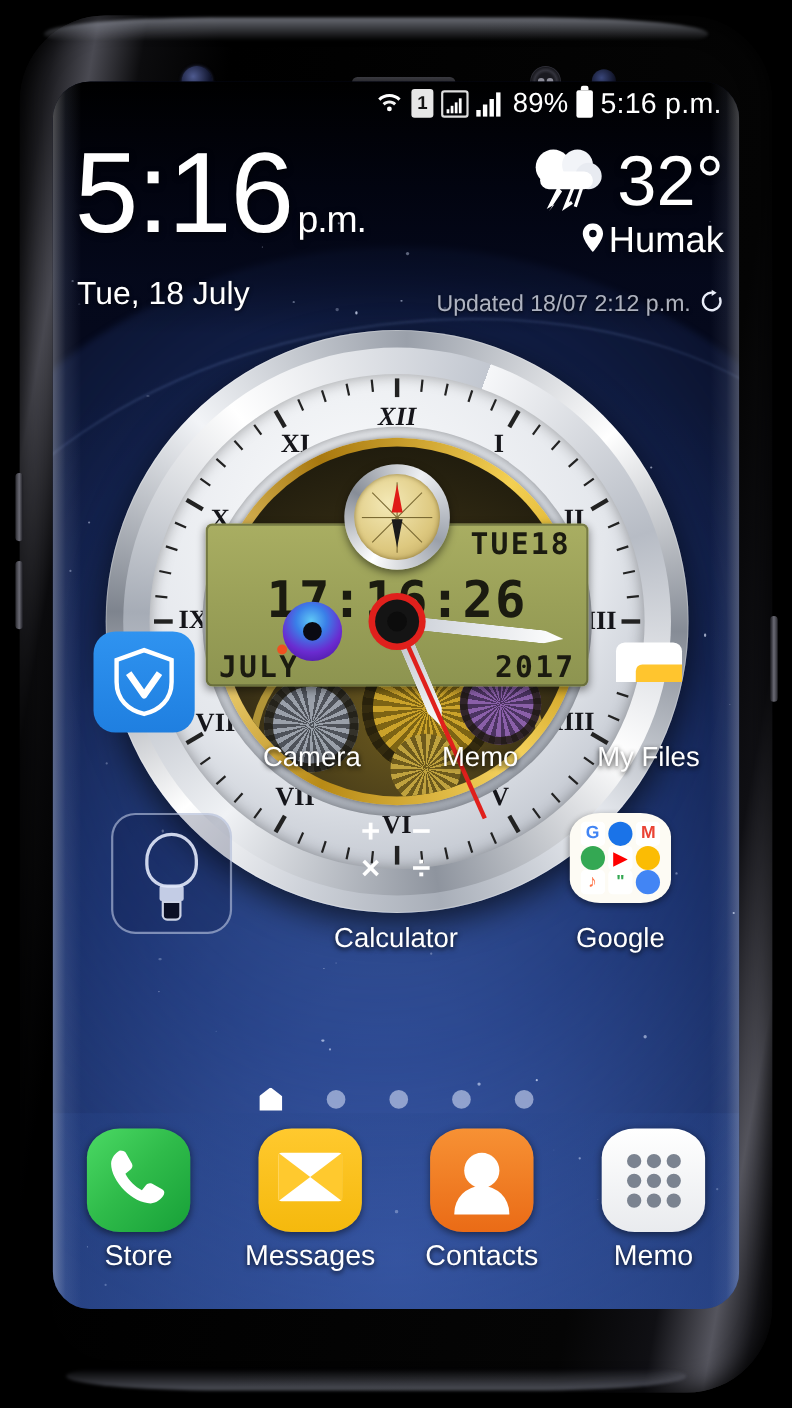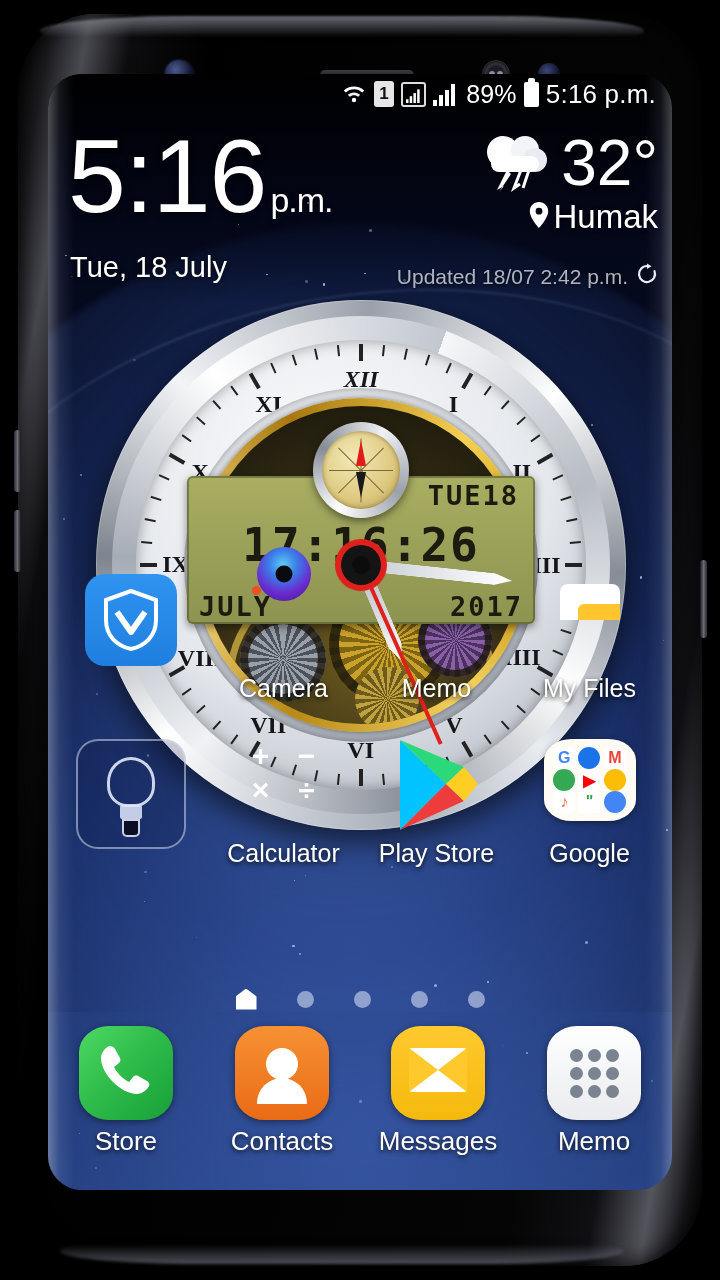--- a/index.html
+++ b/index.html
@@ -456,21 +456,21 @@
           <span>
             <svg width="20" height="26" viewBox="0 0 20 26">
                 <path d="M10 0C4.9 0 .8 4.1.8 9.2 .8 16 10 26 10 26s9.2-10 9.2-16.8C19.2 4.1 15.1 0 10 0zm0 12.6a3.4 3.4 0 110-6.8 3.4 3.4 0 010 6.8z" fill="#fff"></path>
               </svg>
           </span>
           <span>Humak</span>
         </div>
       </div>
 
       <div class="w-updated">
-        <span>Updated 18/07 2:42 p.m.</span>
+        <span>Updated 18/07 2:12 p.m.</span>
         <span>
           <svg width="22" height="22" viewBox="0 0 22 22">
             <path d="M11 3a8 8 0 107.5 5.2" stroke="#e9edf8" stroke-width="2.2" fill="none" stroke-linecap="round"></path>
             <path d="M11 0.5 L11 6 L15.5 3.2 Z" fill="#e9edf8"></path>
           </svg>
         </span>
       </div>
     </div>
 
     <div id="clock-widget">
@@ -665,31 +665,20 @@
                 <span>+</span>
                 <span>−</span>
                 <span>×</span>
                 <span>÷</span>
               </div>
             </div>
           </div>
           <div class="app-label">Calculator</div>
         </div>
 
-        <div class="app">
-          <div class="app-icon ic-play">
-            <svg class="play-tri" width="86" height="94" viewBox="0 0 86 94">
-              <path d="M6 2 L52 46 L6 92 Z" fill="#00c3ff"></path>
-              <path d="M6 2 L52 46 L70 29 Z" fill="#2bd97a"></path>
-              <path d="M6 92 L52 46 L70 63 Z" fill="#ee3b3b"></path>
-              <path d="M70 29 L84 46 L70 63 L52 46 Z" fill="#ffce25"></path>
-            </svg>
-          </div>
-          <div class="app-label">Play Store</div>
-        </div>
 
         <div class="app">
           <div class="app-icon">
             <div class="ic-gfolder" id="gfolder" style="position:relative;">
                 <div class="gmini" style="color: rgb(66, 133, 244); background: rgb(255, 255, 255); border-radius: 4px;">G</div>
                 <div class="gmini" style="color: rgb(26, 115, 232); background: rgb(26, 115, 232); border-radius: 50%;"></div>
                 <div class="gmini" style="color: rgb(234, 67, 53); background: rgb(255, 255, 255); border-radius: 4px;">M</div>
                 <div class="gmini" style="color: rgb(52, 168, 83); background: rgb(52, 168, 83); border-radius: 50%;"></div>
                 <div class="gmini" style="color: rgb(255, 0, 0); background: rgb(255, 255, 255); border-radius: 4px;">▶</div>
                 <div class="gmini" style="color: rgb(251, 188, 4); background: rgb(251, 188, 4); border-radius: 50%;"></div>
@@ -715,35 +704,35 @@
       <div class="dock-app">
         <div class="dock-icon ic-phone">
           <svg width="94" height="94" viewBox="0 0 94 94">
             <path d="M30 20c-4 2-8 7-8 12 0 16 20 36 36 36 5 0 10-4 12-8 1-2 0-4-2-5l-9-5c-2-1-4 0-5 1l-4 5c-6-3-12-9-15-15l5-4c1-1 2-3 1-5l-5-9c-1-2-3-3-6-3z" fill="#fff"></path>
           </svg>
         </div>
         <div class="dock-label">Store</div>
       </div>
 
       <div class="dock-app">
-        <div class="dock-icon ic-contacts">
-          <div class="ctc-head"></div>
-          <div class="ctc-body"></div>
-        </div>
-        <div class="dock-label">Contacts</div>
-      </div>
-
-      <div class="dock-app">
         <div class="dock-icon ic-messages">
           <div class="env">
             <div class="env-f1"></div>
             <div class="env-f2"></div>
           </div>
         </div>
         <div class="dock-label">Messages</div>
+      </div>
+
+      <div class="dock-app">
+        <div class="dock-icon ic-contacts">
+          <div class="ctc-head"></div>
+          <div class="ctc-body"></div>
+        </div>
+        <div class="dock-label">Contacts</div>
       </div>
 
       <div class="dock-app">
         <div class="dock-icon ic-apps">
           <div class="apps-dots">
             <i></i>
               <i></i>
               <i></i>
               <i></i>
               <i></i>

